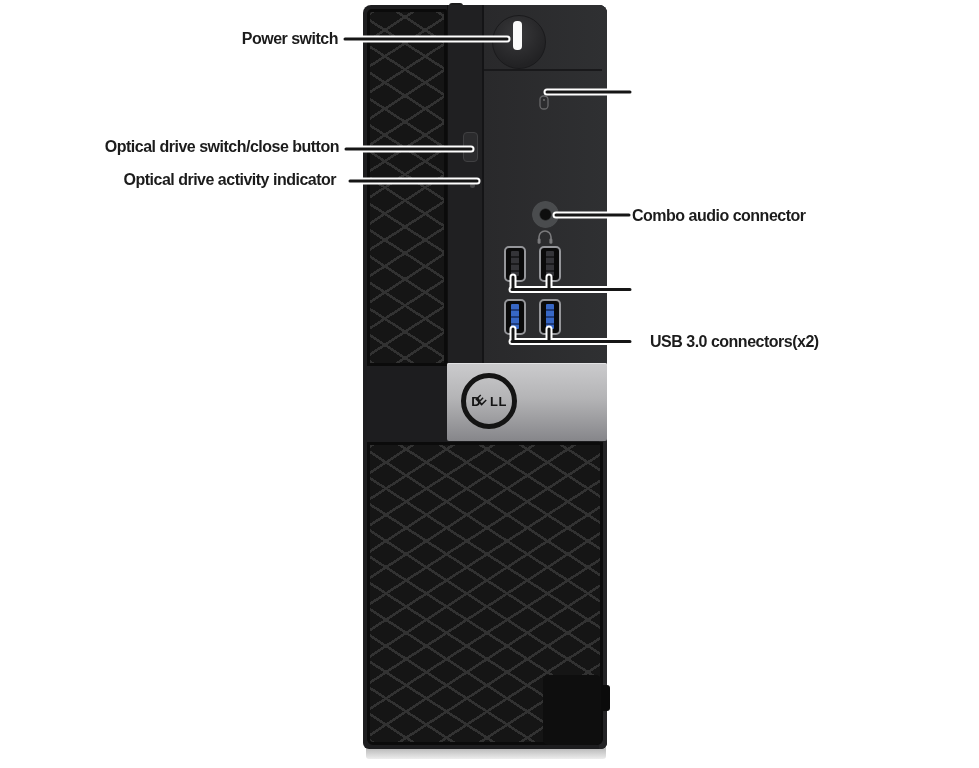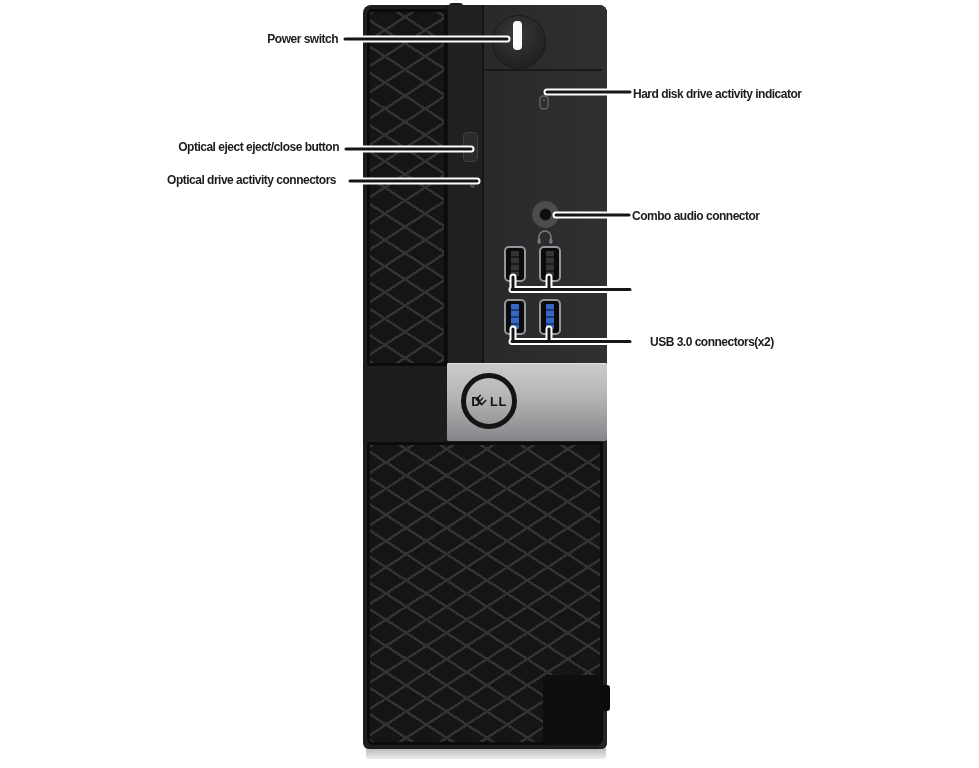--- a/index.html
+++ b/index.html
@@ -2,21 +2,21 @@
 <html><head>
 <meta charset="utf-8">
 <style>
   html,body{margin:0;padding:0;background:#fff;}
   #screen{
     position:relative;width:979px;height:768px;background:#ffffff;
     overflow:hidden;font-family:"Liberation Sans",sans-serif;
   }
   
   .callout{
-    position:absolute;z-index:6;font-size:12px;font-weight:700;
+    position:absolute;z-index:6;font-size:16px;font-weight:700;
     color:#1c1c1c;line-height:26px;letter-spacing:-0.5px;white-space:nowrap;
   }
   .callout.right-align{text-align:right;}
   
   #leaders{position:absolute;left:0;top:0;z-index:5;pointer-events:none;}
   #leaders .casing path{stroke:#ffffff;stroke-width:7;fill:none;stroke-linecap:round;stroke-linejoin:round;}
   #leaders .core path{stroke:#161616;stroke-width:3;fill:none;stroke-linecap:round;stroke-linejoin:round;}
   
   #base-shadow{
     position:absolute;left:366px;top:746px;width:240px;height:13px;z-index:0;
@@ -157,19 +157,18 @@
       <path d="M547 92 H630"></path>
       <path d="M346 149 H471"></path>
       <path d="M350 181 H477"></path>
       <path d="M556 215 H629"></path>
       <path d="M513 277 V289.5 M549 277 V289.5 M512 289.5 H630"></path>
       <path d="M513 329 V341.5 M549 329 V341.5 M512 341.5 H630"></path>
     </g>
   </svg>
 
   <div class="callout right-align" style="left:40px;top:26px;width:298px;">Power switch</div>
-  <div class="callout" style="left:633px;top:81px;">Hard disk drive activity indicator</div>
-  <div class="callout right-align" style="left:0px;top:134px;width:339px;">Optical eject eject/close button</div>
-  <div class="callout right-align" style="left:0px;top:167px;width:336px;">Optical drive activity connectors</div>
+  <div class="callout right-align" style="left:0px;top:134px;width:339px;">Optical drive switch/close button</div>
+  <div class="callout right-align" style="left:0px;top:167px;width:336px;">Optical drive activity indicator</div>
   <div class="callout" style="left:632px;top:203px;text-align:center;">Combo audio connector</div>
   <div class="callout" style="left:650px;top:329px;">USB 3.0 connectors(x2)</div>
 
 </div>
 
 </body></html>

